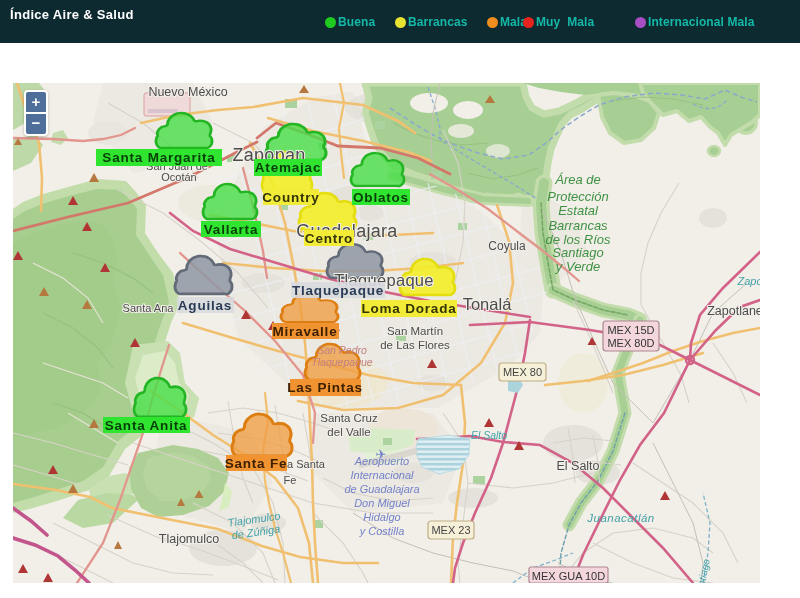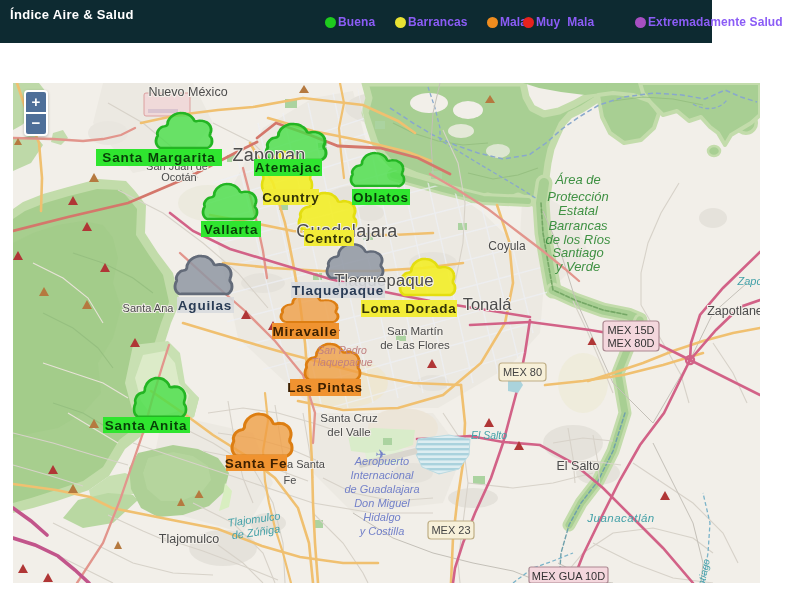--- a/index.html
+++ b/index.html
@@ -1,21 +1,21 @@
 <!DOCTYPE html>
 <html><head>
 <meta charset="utf-8">
 <style>
   html,body{margin:0;padding:0;background:#fff;width:800px;height:598px;overflow:hidden;}
   body{font-family:"Liberation Sans",sans-serif;position:relative;}
-  .header{position:absolute;left:0;top:0;width:712px;height:43px;background:#0d2a31;}
+  .header{position:absolute;left:0;top:0;width:800px;height:43px;background:#0d2a31;}
   .title{position:absolute;left:10px;top:7px;color:#fff;font-size:13px;font-weight:bold;letter-spacing:.3px;}
   .leg{position:absolute;top:16px;height:12px;display:flex;align-items:center;}
   .dot{width:11px;height:11px;border-radius:50%;margin-right:2px;flex:0 0 auto;}
-  .ltx{color:#8b5cf6;font-size:12px;font-weight:bold;white-space:nowrap;letter-spacing:0.1px;}
+  .ltx{color:#14b8a6;font-size:12px;font-weight:bold;white-space:nowrap;letter-spacing:0.1px;}
   .mapwrap{position:absolute;left:13px;top:83px;width:747px;height:500px;overflow:hidden;}
   .zoomctl{position:absolute;left:24px;top:90px;width:20px;height:42px;background:#4e6f99;border:2px solid #ffffff;border-radius:4px;box-shadow:0 1px 3px rgba(0,0,0,.25);}
   .zoomctl .sep{position:absolute;left:0;top:20px;width:20px;height:2px;background:#fff;}
   .zoomctl .plus,.zoomctl .minus{position:absolute;left:0;width:20px;text-align:center;color:#fff;font-weight:bold;font-size:15px;line-height:20px;}
   .zoomctl .plus{top:0;}
   .zoomctl .minus{top:21px;}
 </style>
 </head>
 <body>
 <div class="header">
@@ -31,21 +31,21 @@
   <div class="leg" style="left:487px">
       <span class="dot" style="background:#ef8d1f"></span>
       <span class="ltx">Mala</span>
     </div>
   <div class="leg" style="left:523px">
       <span class="dot" style="background:#e6231e"></span>
       <span class="ltx">Muy&nbsp;&nbsp;Mala</span>
     </div>
   <div class="leg" style="left:635px">
       <span class="dot" style="background:#a74fc2"></span>
-      <span class="ltx">Extremadamente Salud</span>
+      <span class="ltx">Internacional Mala</span>
     </div>
 </div>
 <div class="mapwrap">
 <svg width="747" height="500" viewBox="0 0 747 500">
   <rect x="0" y="0" width="747" height="500" fill="#f2efe9"></rect>
   <defs>
     <clipPath id="cityclip">
           <polygon points="185,130 230,40 280,10 345,5 355,55 368,78 388,90 410,98 432,106 455,116 472,128 500,155 525,180 535,200 530,250 500,285 430,330 300,330 220,260"></polygon>
         </clipPath>
     <pattern id="wstripe" width="6" height="5" patternUnits="userSpaceOnUse">

